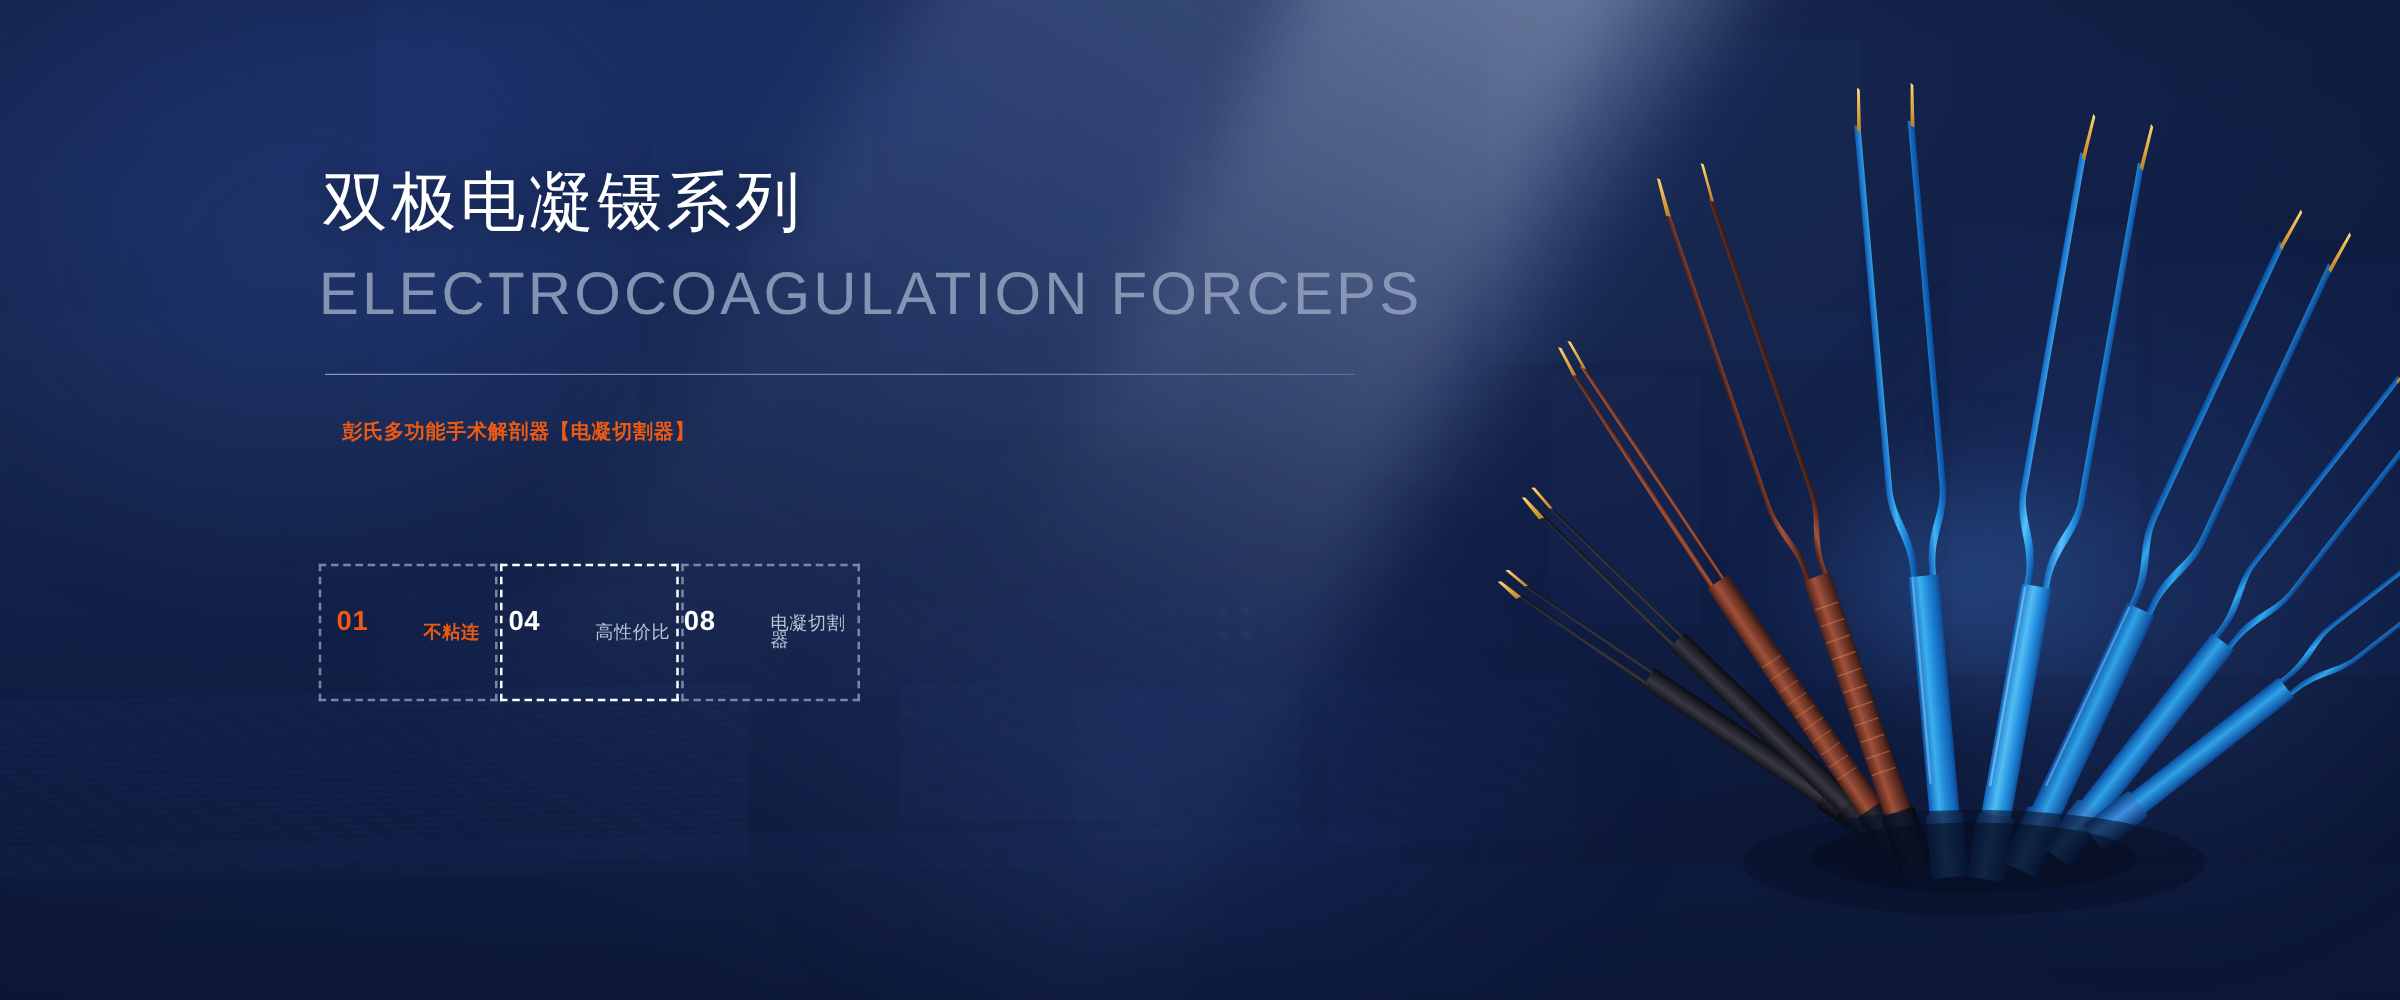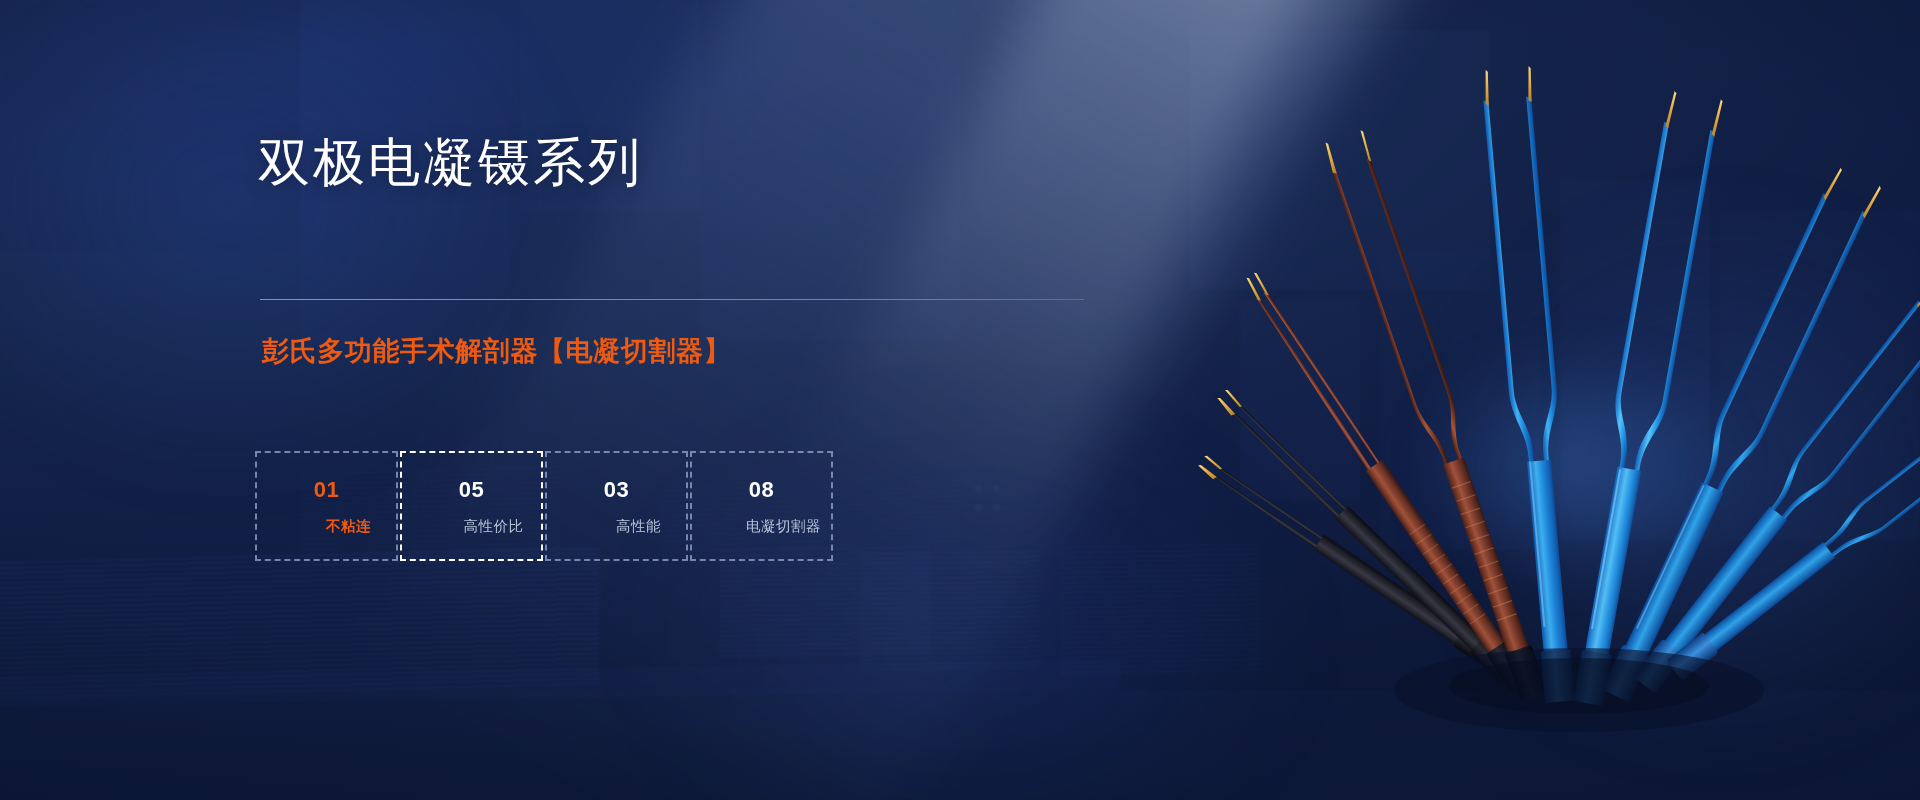--- a/index.html
+++ b/index.html
@@ -74,31 +74,31 @@
     font-size:48px; line-height:1; letter-spacing:2.5px;
     color:#8e9cba; font-weight:300; white-space:nowrap;
     opacity:.92;
   }
   .divider{
     position:absolute; top:299px; left:2px;
     width:824px; height:1px;
     background:linear-gradient(to right, rgba(170,188,220,.72) 0%, rgba(160,180,216,.60) 70%, rgba(150,172,210,.34) 100%);
   }
   .subtitle{
-    position:absolute; top:338px; left:4px;
-    font-size:27px; line-height:1; letter-spacing:.6px;
+    position:absolute; top:338px; left:16px;
+    font-size:16px; line-height:1; letter-spacing:.6px;
     color:#ef5a11; font-weight:700; white-space:nowrap;
   }
 
   
   .features{ position:absolute; top:451px; left:-3px; display:flex; }
 
   .fbox{
     width:143px; height:110px; margin-right:2px;
-    display:flex; flex-direction:column;
+    display:flex; 
     align-items:center; justify-content:center;
     border:2px dashed rgba(150,168,204,.75);
     background:transparent;
   }
   .fbox .fnum{
     font-size:22px; font-weight:700; line-height:1;
     letter-spacing:.5px; color:#ffffff; margin-bottom:18px;
   }
   .fbox .flab{
     font-size:14.5px; font-weight:400; line-height:1;
@@ -365,41 +365,38 @@
 
       <ellipse cx="415" cy="690" rx="185" ry="42" fill="#081129" opacity=".60"></ellipse>
       <ellipse cx="415" cy="686" rx="130" ry="28" fill="#050c1f" opacity=".55"></ellipse>
     </svg>
   </div>
 
   <div class="content">
 
     <h1 class="title-cn">双极电凝镊系列</h1>
 
+    <div class="title-en">ELECTROCOAGULATION FORCEPS</div>
 
     <div class="divider"></div>
 
     <div class="subtitle">彭氏多功能手术解剖器【电凝切割器】</div>
 
     <div class="features">
 
       <div class="fbox is-active">
         <div class="fnum">01</div>
         <div class="flab">不粘连</div>
       </div>
 
       <div class="fbox is-bright">
-        <div class="fnum">05</div>
+        <div class="fnum">04</div>
         <div class="flab">高性价比</div>
       </div>
 
-      <div class="fbox">
-        <div class="fnum">03</div>
-        <div class="flab">高性能</div>
-      </div>
 
       <div class="fbox">
         <div class="fnum">08</div>
         <div class="flab">电凝切割器</div>
       </div>
 
     </div>
   </div>
 
   <div class="vignette"></div>

